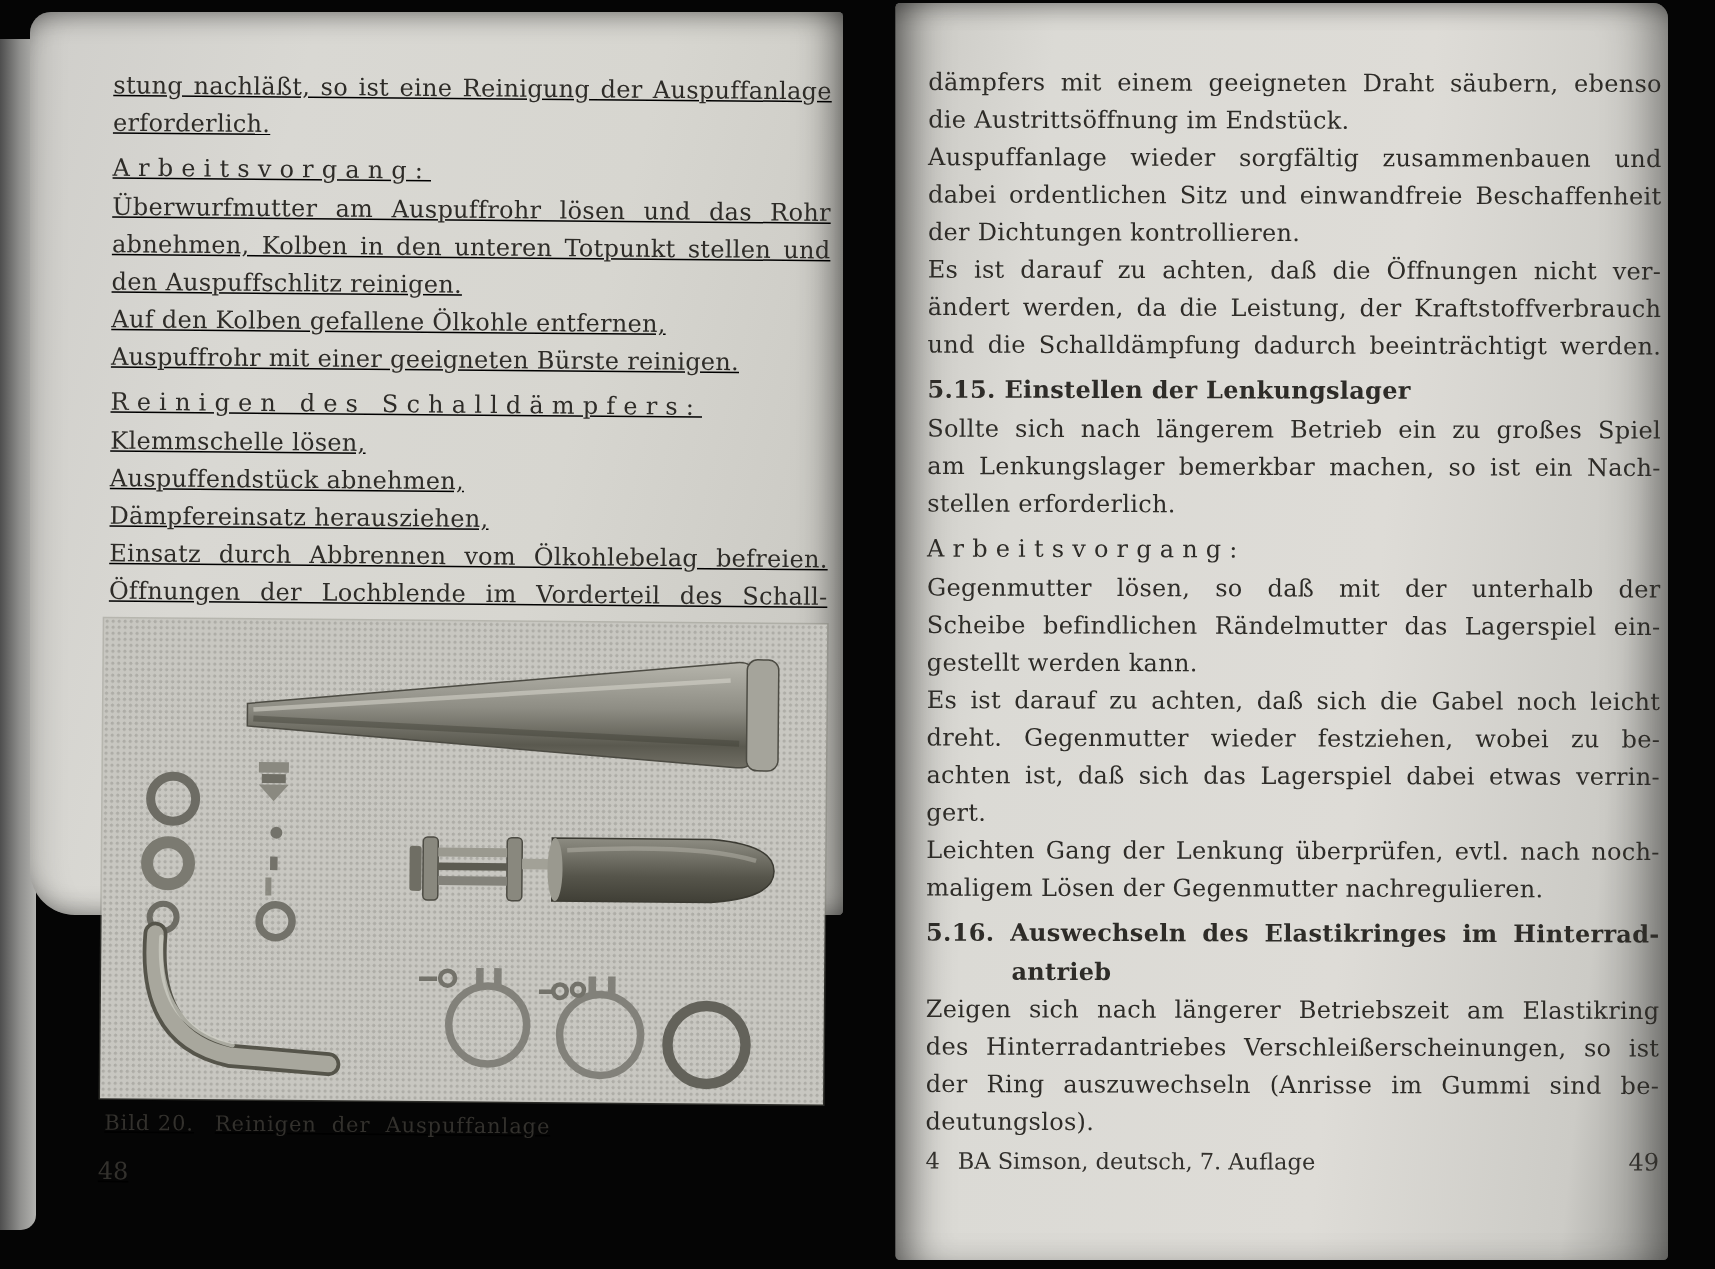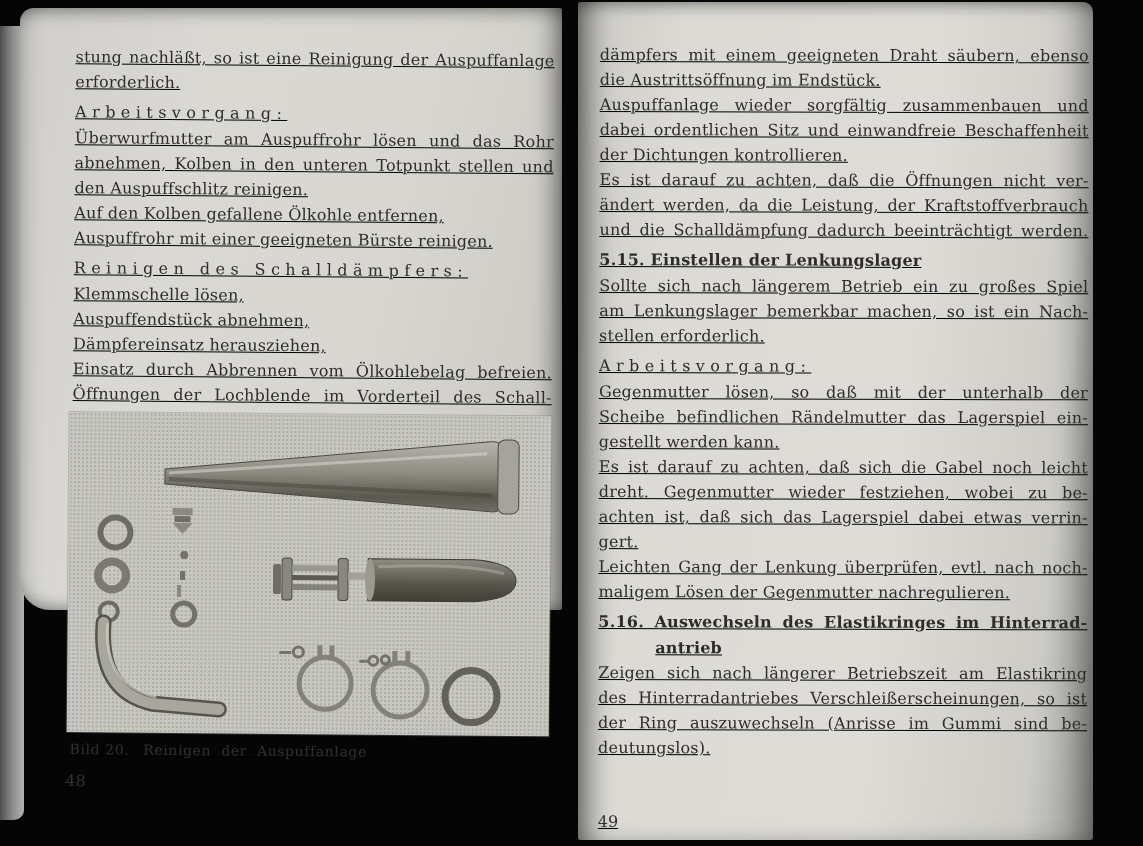--- a/index.html
+++ b/index.html
@@ -9,41 +9,41 @@
   .edge-left{position:absolute;left:0;top:26px;width:24px;height:794px;
              background:linear-gradient(90deg,#4e4e4e,#8f8f8d 55%,#b3b3b0);border-radius:0 0 10px 0;}
   .page{position:absolute;box-sizing:border-box;}
   .page-left{left:20px;top:8px;width:542px;height:602px;
              background:linear-gradient(104deg,#cfceca 0%,#d9d8d3 28%,#d7d6d0 62%,#c7c6c0 100%);
              border-radius:14px 3px 3px 30px;
              box-shadow:inset -20px 0 26px -16px rgba(0,0,0,.6),
                         inset 0 16px 18px -14px rgba(0,0,0,.38),
                         inset 18px 0 24px -18px rgba(0,0,0,.28),
                         inset 0 -14px 16px -12px rgba(0,0,0,.3);text-decoration:underline;}
-  .page-right{left:578px;top:2px;width:515px;height:838px;
+  .page-right{left:597px;top:2px;width:515px;height:838px;
              background:linear-gradient(96deg,#c9c8c3 0%,#dbdad5 18%,#dedcd7 60%,#cccbc6 88%,#9a9a96 100%);
              border-radius:3px 10px 3px 3px;
              box-shadow:inset 24px 0 30px -18px rgba(0,0,0,.65),
                         inset 0 14px 16px -13px rgba(0,0,0,.35),
-                        inset -28px 0 34px -20px rgba(0,0,0,.45);text-decoration:underline;}
+                        inset -28px 0 34px -20px rgba(0,0,0,.45);}
   .content{position:relative;}
   .page-left .content{padding:36px 0 0 56px;width:479px;transform:rotate(.5deg);transform-origin:40px 0;}
   .page-right .content{padding:40px 0 0 22px;width:489px;transform:rotate(.15deg);transform-origin:0 0;}
   .ln{font-size:16px;line-height:25px;color:#2e2c28;letter-spacing:.2px;}
   .just{text-align:justify;text-align-last:justify;}
   .sp{letter-spacing:.34em;margin-top:5px;margin-bottom:1px;}
   .bold{font-weight:bold;margin-top:5px;margin-bottom:1px;}
   .bold2{font-weight:bold;}
   .indent{padding-left:57px;}
   .figure{margin:6px 0 0 -3px;width:482px;height:320px;background-color:#c8c7c1;
           background-image:radial-gradient(rgba(45,44,38,.17) 1px,transparent 1.3px);
           background-size:4px 4px;box-shadow:0 0 0 1px rgba(120,119,110,.35);}
   .caption{margin-top:9px;font-size:14px;color:#33312d;letter-spacing:.6px;}
   .caption .cap-txt{margin-left:14px;word-spacing:5px;}
-  .pagenum{font-size:16px;color:#33312d;margin-top:48px;}
+  .pagenum{font-size:16px;color:#33312d;}
   .page-left .pagenum{margin-top:14px;margin-left:-4px;}
   .footer-row{display:flex;justify-content:space-between;align-items:baseline;margin-top:4px;
               font-size:15px;color:#33312d;width:489px;}
   .imprint i{font-style:normal;margin-right:12px;}
 </style>
 </head>
 <body>
 
 <div id="spread">
   <div class="edge-left"></div>
@@ -177,17 +177,18 @@
       <div class="ln just">Leichten Gang der Lenkung überprüfen, evtl. nach noch-</div>
       <div class="ln">maligem Lösen der Gegenmutter nachregulieren.</div>
       <div class="ln bold just">5.16. Auswechseln des Elastikringes im Hinterrad-</div>
       <div class="ln bold2 indent">antrieb</div>
       <div class="ln just">Zeigen sich nach längerer Betriebszeit am Elastikring</div>
       <div class="ln just">des Hinterradantriebes Verschleißerscheinungen, so ist</div>
       <div class="ln just">der Ring auszuwechseln (Anrisse im Gummi sind be-</div>
       <div class="ln">deutungslos).</div>
 
       <div class="footer-row">
+        <span class="imprint"><i>4</i><span>BA Simson, deutsch, 7. Auflage</span></span>
         <span class="pagenum">49</span>
       </div>
     </div>
   </div>
 </div>
 
 </body></html>

